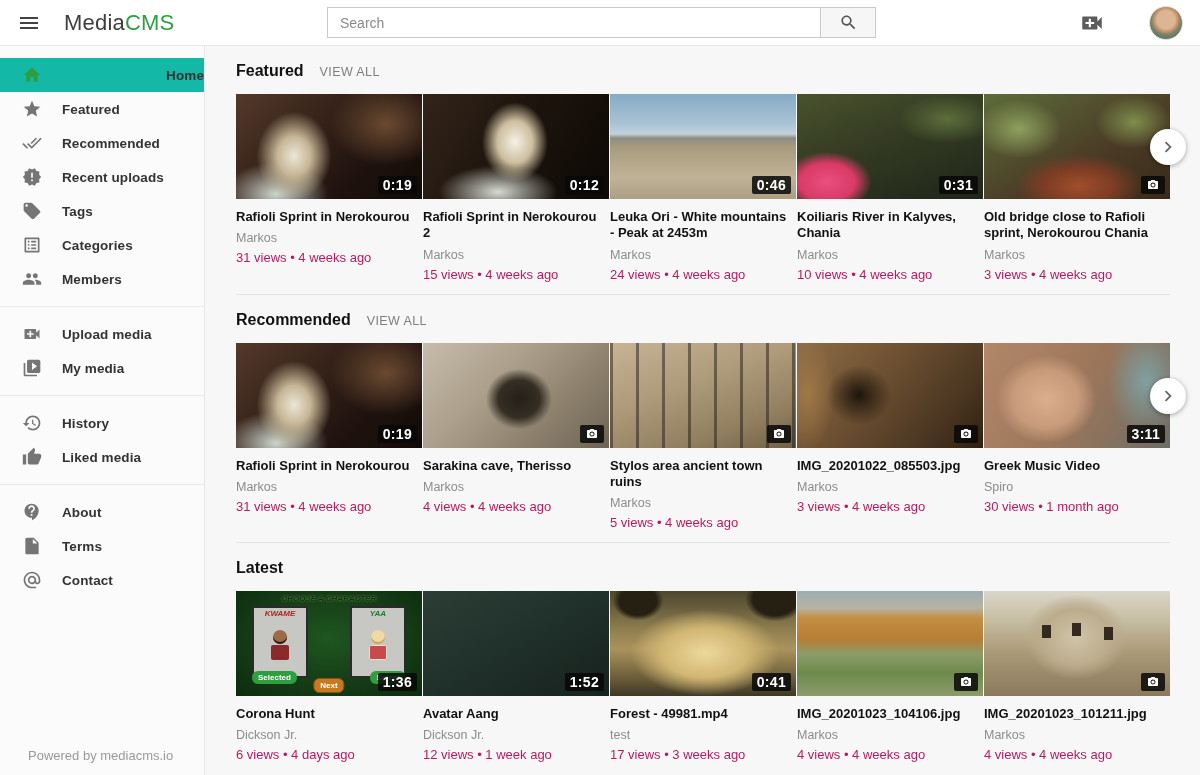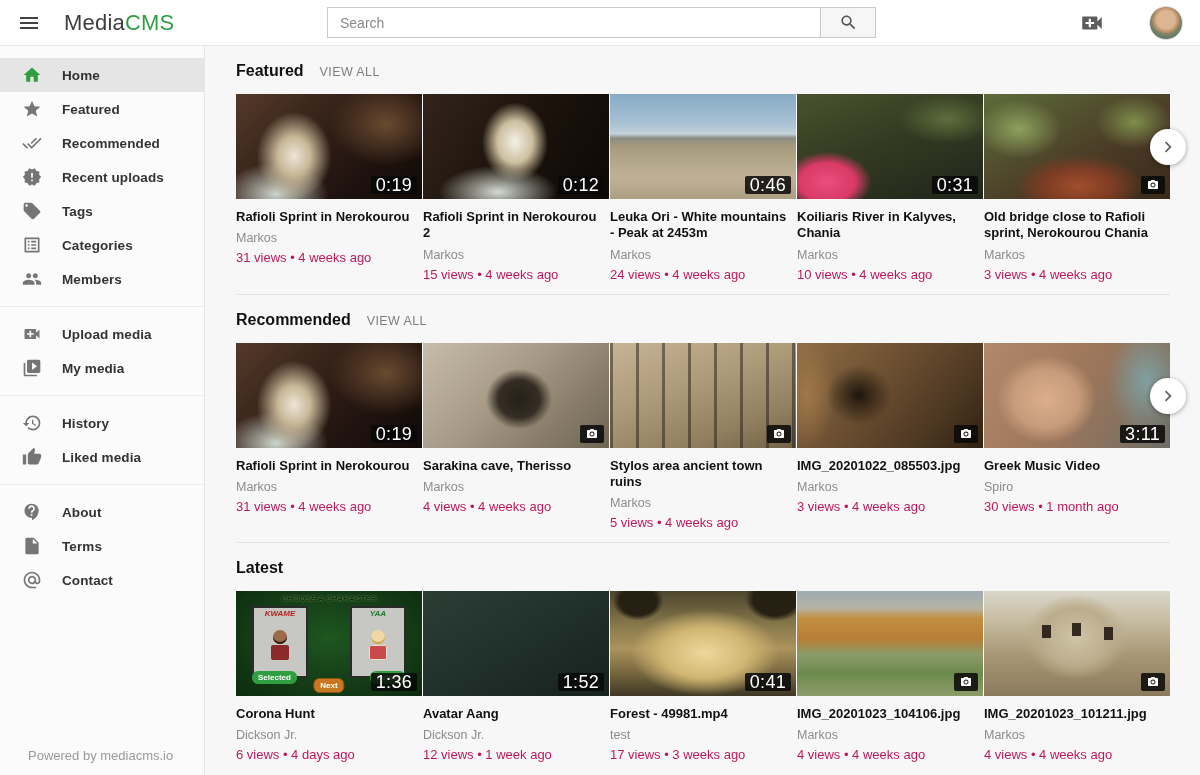--- a/index.html
+++ b/index.html
@@ -32,41 +32,41 @@
     background:radial-gradient(circle at 50% 40%, #dcb592 0 36%, #b5885f 52%, #77876e 58%, #4d5c4e 100%);
     border:1px solid #ddd; }
 
   
   nav.sidebar { position:absolute; top:46px; left:0; width:205px; bottom:0;
     background:#fbfbfb; border-right:1px solid #e7e7e7; padding-top:8px; }
   .side-group { padding:4px 0; }
   .side-group + .side-group { border-top:1px solid #ececec; margin-top:6px; padding-top:10px; }
   .side-item { height:34px; display:flex; align-items:center; padding-left:22px;
     cursor:pointer; }
-  .side-item.active { background:#e5e5e5; }
+  .side-item.active { background:#14b8a6;justify-content:space-between; }
   .side-item svg { width:20px; height:20px; fill:#757575; flex:none; }
   .side-item.active svg { fill:#2f9e41; }
   .side-item span { margin-left:20px; font-size:13.5px; font-weight:700; color:#333;
     letter-spacing:.1px; }
   .side-footer { position:absolute; left:28px; bottom:12px; font-size:13px; color:#9a9a9a; }
 
   
   main { position:absolute; top:46px; left:206px; right:0; bottom:0;
     background:#f7f7f7; padding:0 30px; overflow:hidden; }
   .section { padding:16px 0 12px; border-bottom:1px solid #e3e3e3; }
   .section:last-child { border-bottom:none; }
   .sec-head { display:flex; align-items:baseline; }
   .sec-title { font-size:16px; font-weight:700; color:#111; }
   .view-all { margin-left:16px; font-size:12.5px; font-weight:500; color:#7e7e7e;
     letter-spacing:.4px; cursor:pointer; }
   .cards { display:flex; gap:1px; margin-top:14px; position:relative; }
   .card { width:186px; flex:none; cursor:pointer; }
   .thumb { width:100%; height:105px; position:relative; background:#ddd; }
   .badge { position:absolute; right:5px; bottom:5px; background:rgba(8,8,8,.85);
-    color:#fff; font-size:18px; font-weight:400; padding:1px 5px; border-radius:2px;
+    color:#fff; font-size:14px; font-weight:700; padding:1px 5px; border-radius:2px;
     letter-spacing:.3px; line-height:16px; z-index:2; }
   .badge svg { width:12px; height:12px; display:block; margin:2px 1px; fill:#fff; }
   .card-title { margin-top:10px; font-size:13px; font-weight:700; color:#111;
     line-height:1.25; padding-right:6px; }
   .card-author { margin-top:6px; font-size:12.5px; color:#8c8c8c; }
   .card-meta { margin-top:5px; font-size:13px; color:#be185d; }
   .next-btn { position:absolute; right:-16px; top:35px; width:36px; height:36px;
     border-radius:50%; background:#fff; border:none; cursor:pointer;
     box-shadow:0 1px 5px rgba(0,0,0,.35); display:flex; align-items:center;
     justify-content:center; z-index:3; }

